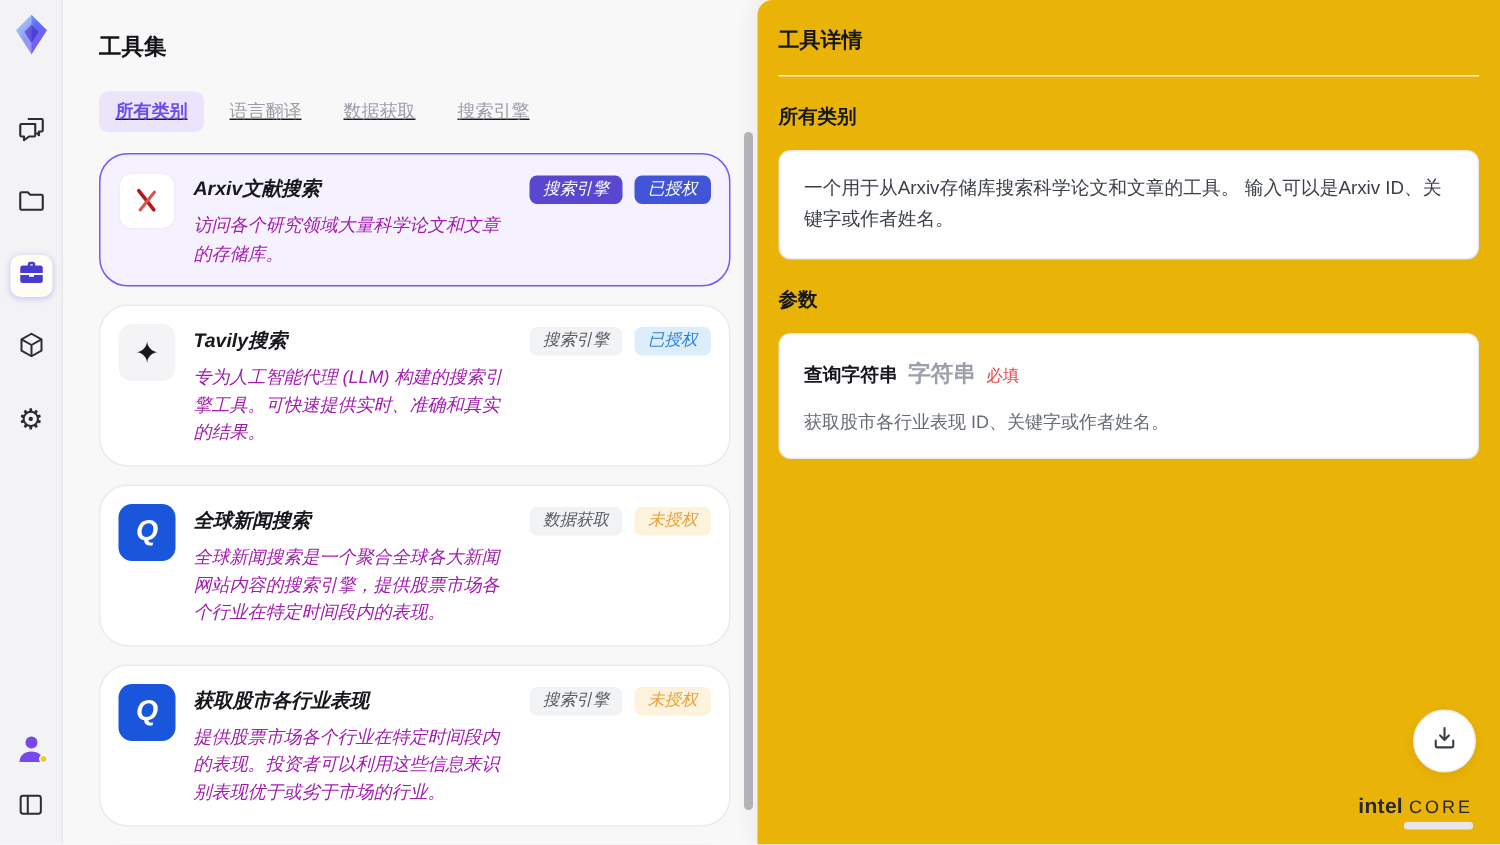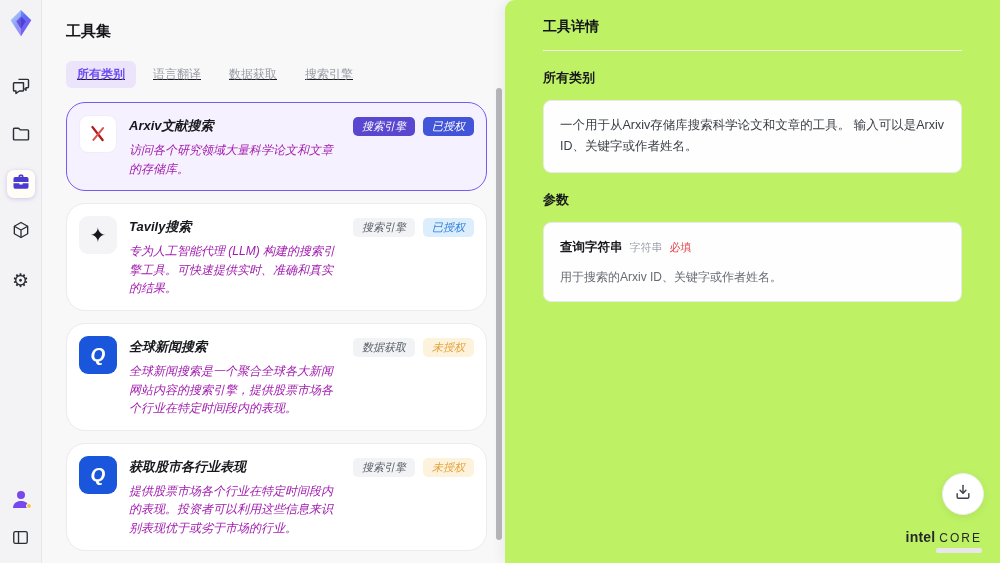--- a/index.html
+++ b/index.html
@@ -57,33 +57,33 @@
   .badge.cat-gray   { background:#f2f3f5; color:#565b64; }
   .badge.auth-ok    { background:#dcedfc; color:#2f80de; }
   .badge.auth-no    { background:#fdf3dc; color:#e5a23c; }
   .scrollbar-thumb {
     position:absolute; right:3px; top:88px; width:6px; height:452px;
     background:#b6b6bb; border-radius:3px; cursor:pointer;
   }
 
   
   .detail-panel {
-    flex:1; background:#bef264; border-radius:10px 0 0 0;
+    flex:1; background:#eab308; border-radius:10px 0 0 0;
     box-shadow:-4px 0 12px rgba(0,0,0,.05);
-    padding:18px 38px; position:relative;
+    padding:18px 14px; position:relative;
   }
   .detail-title { font-size:14px; font-weight:bold; padding-bottom:14px; border-bottom:1px solid #f1f1f4; color:#141519; }
   .section-heading { font-size:13px; font-weight:bold; margin:18px 0 13px; color:#17181c; }
   .info-box {
     border:1px solid #e9e9ec; border-radius:8px; background:#fffefe;
     padding:14px 16px; font-size:12.5px; color:#3b4048; line-height:1.7;margin-top:12px;
   }
   .param-row-top { display:flex; align-items:baseline; gap:7px; }
   .param-name { font-size:12.5px; font-weight:bold; color:#17181c; }
-  .param-type { font-size:11px; color:#9aa0a9; }
+  .param-type { font-size:15px; color:#9aa0a9;font-weight:bold; }
   .param-required { font-size:11px; color:#e5484d; }
   .param-desc { margin-top:9px; font-size:12px; color:#666c75; }
 
   
   .download-btn {
     position:absolute; right:16px; bottom:48px; width:42px; height:42px;
     border-radius:50%; background:#fff; border:1px solid #ededf0;
     box-shadow:0 2px 8px rgba(0,0,0,.07);
     display:flex; align-items:center; justify-content:center; cursor:pointer;
   }
@@ -262,21 +262,21 @@
       <span>一个用于从Arxiv存储库搜索科学论文和文章的工具。 输入可以是Arxiv ID、关键字或作者姓名。</span>
     </div>
 
     <div class="section-heading">参数</div>
     <div class="info-box">
       <div class="param-row-top">
         <span class="param-name">查询字符串</span>
         <span class="param-type">字符串</span>
         <span class="param-required">必填</span>
       </div>
-      <div class="param-desc">用于搜索的Arxiv ID、关键字或作者姓名。</div>
+      <div class="param-desc">获取股市各行业表现 ID、关键字或作者姓名。</div>
     </div>
 
     <div class="download-btn">
       <span>
         <svg width="20" height="20" viewBox="0 0 24 24" fill="none" stroke="#3a3f46" stroke-width="1.7" stroke-linecap="round" stroke-linejoin="round">
           <path d="M12 4v9"></path>
           <path d="M8.5 10L12 13.5 15.5 10"></path>
           <path d="M5 14v4a1.5 1.5 0 0 0 1.5 1.5h11A1.5 1.5 0 0 0 19 18v-4"></path>
         </svg>
       </span>

